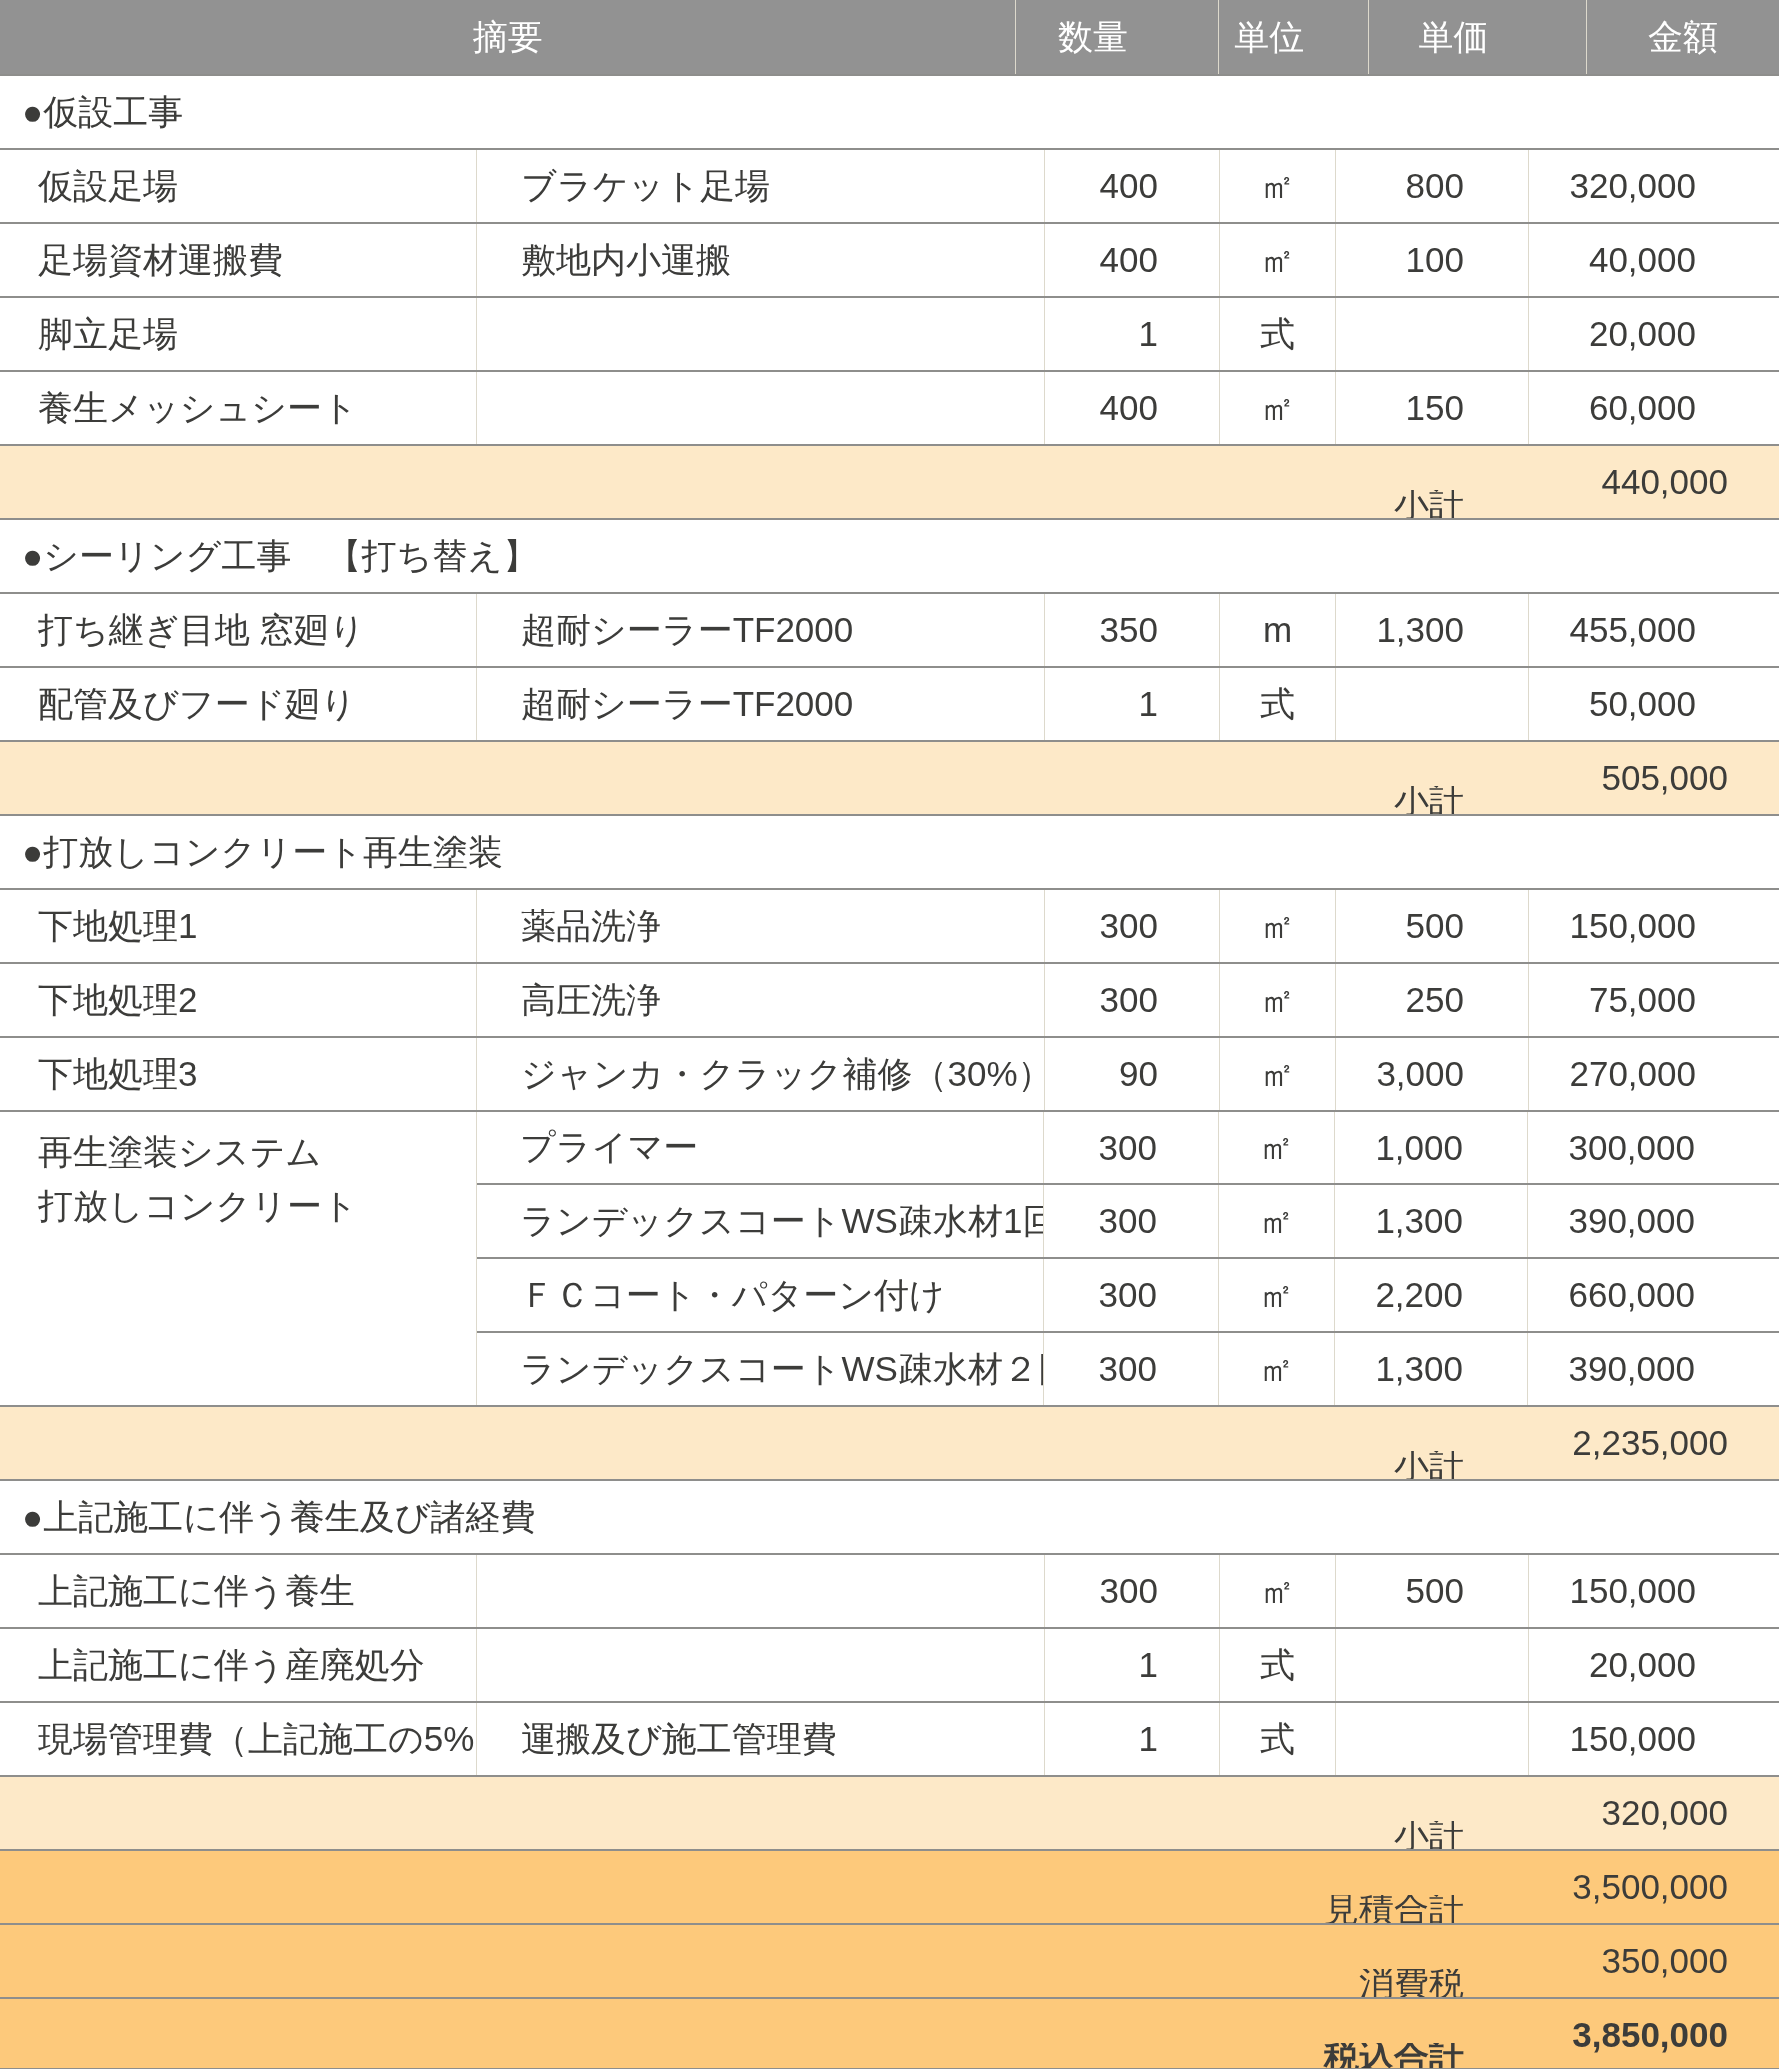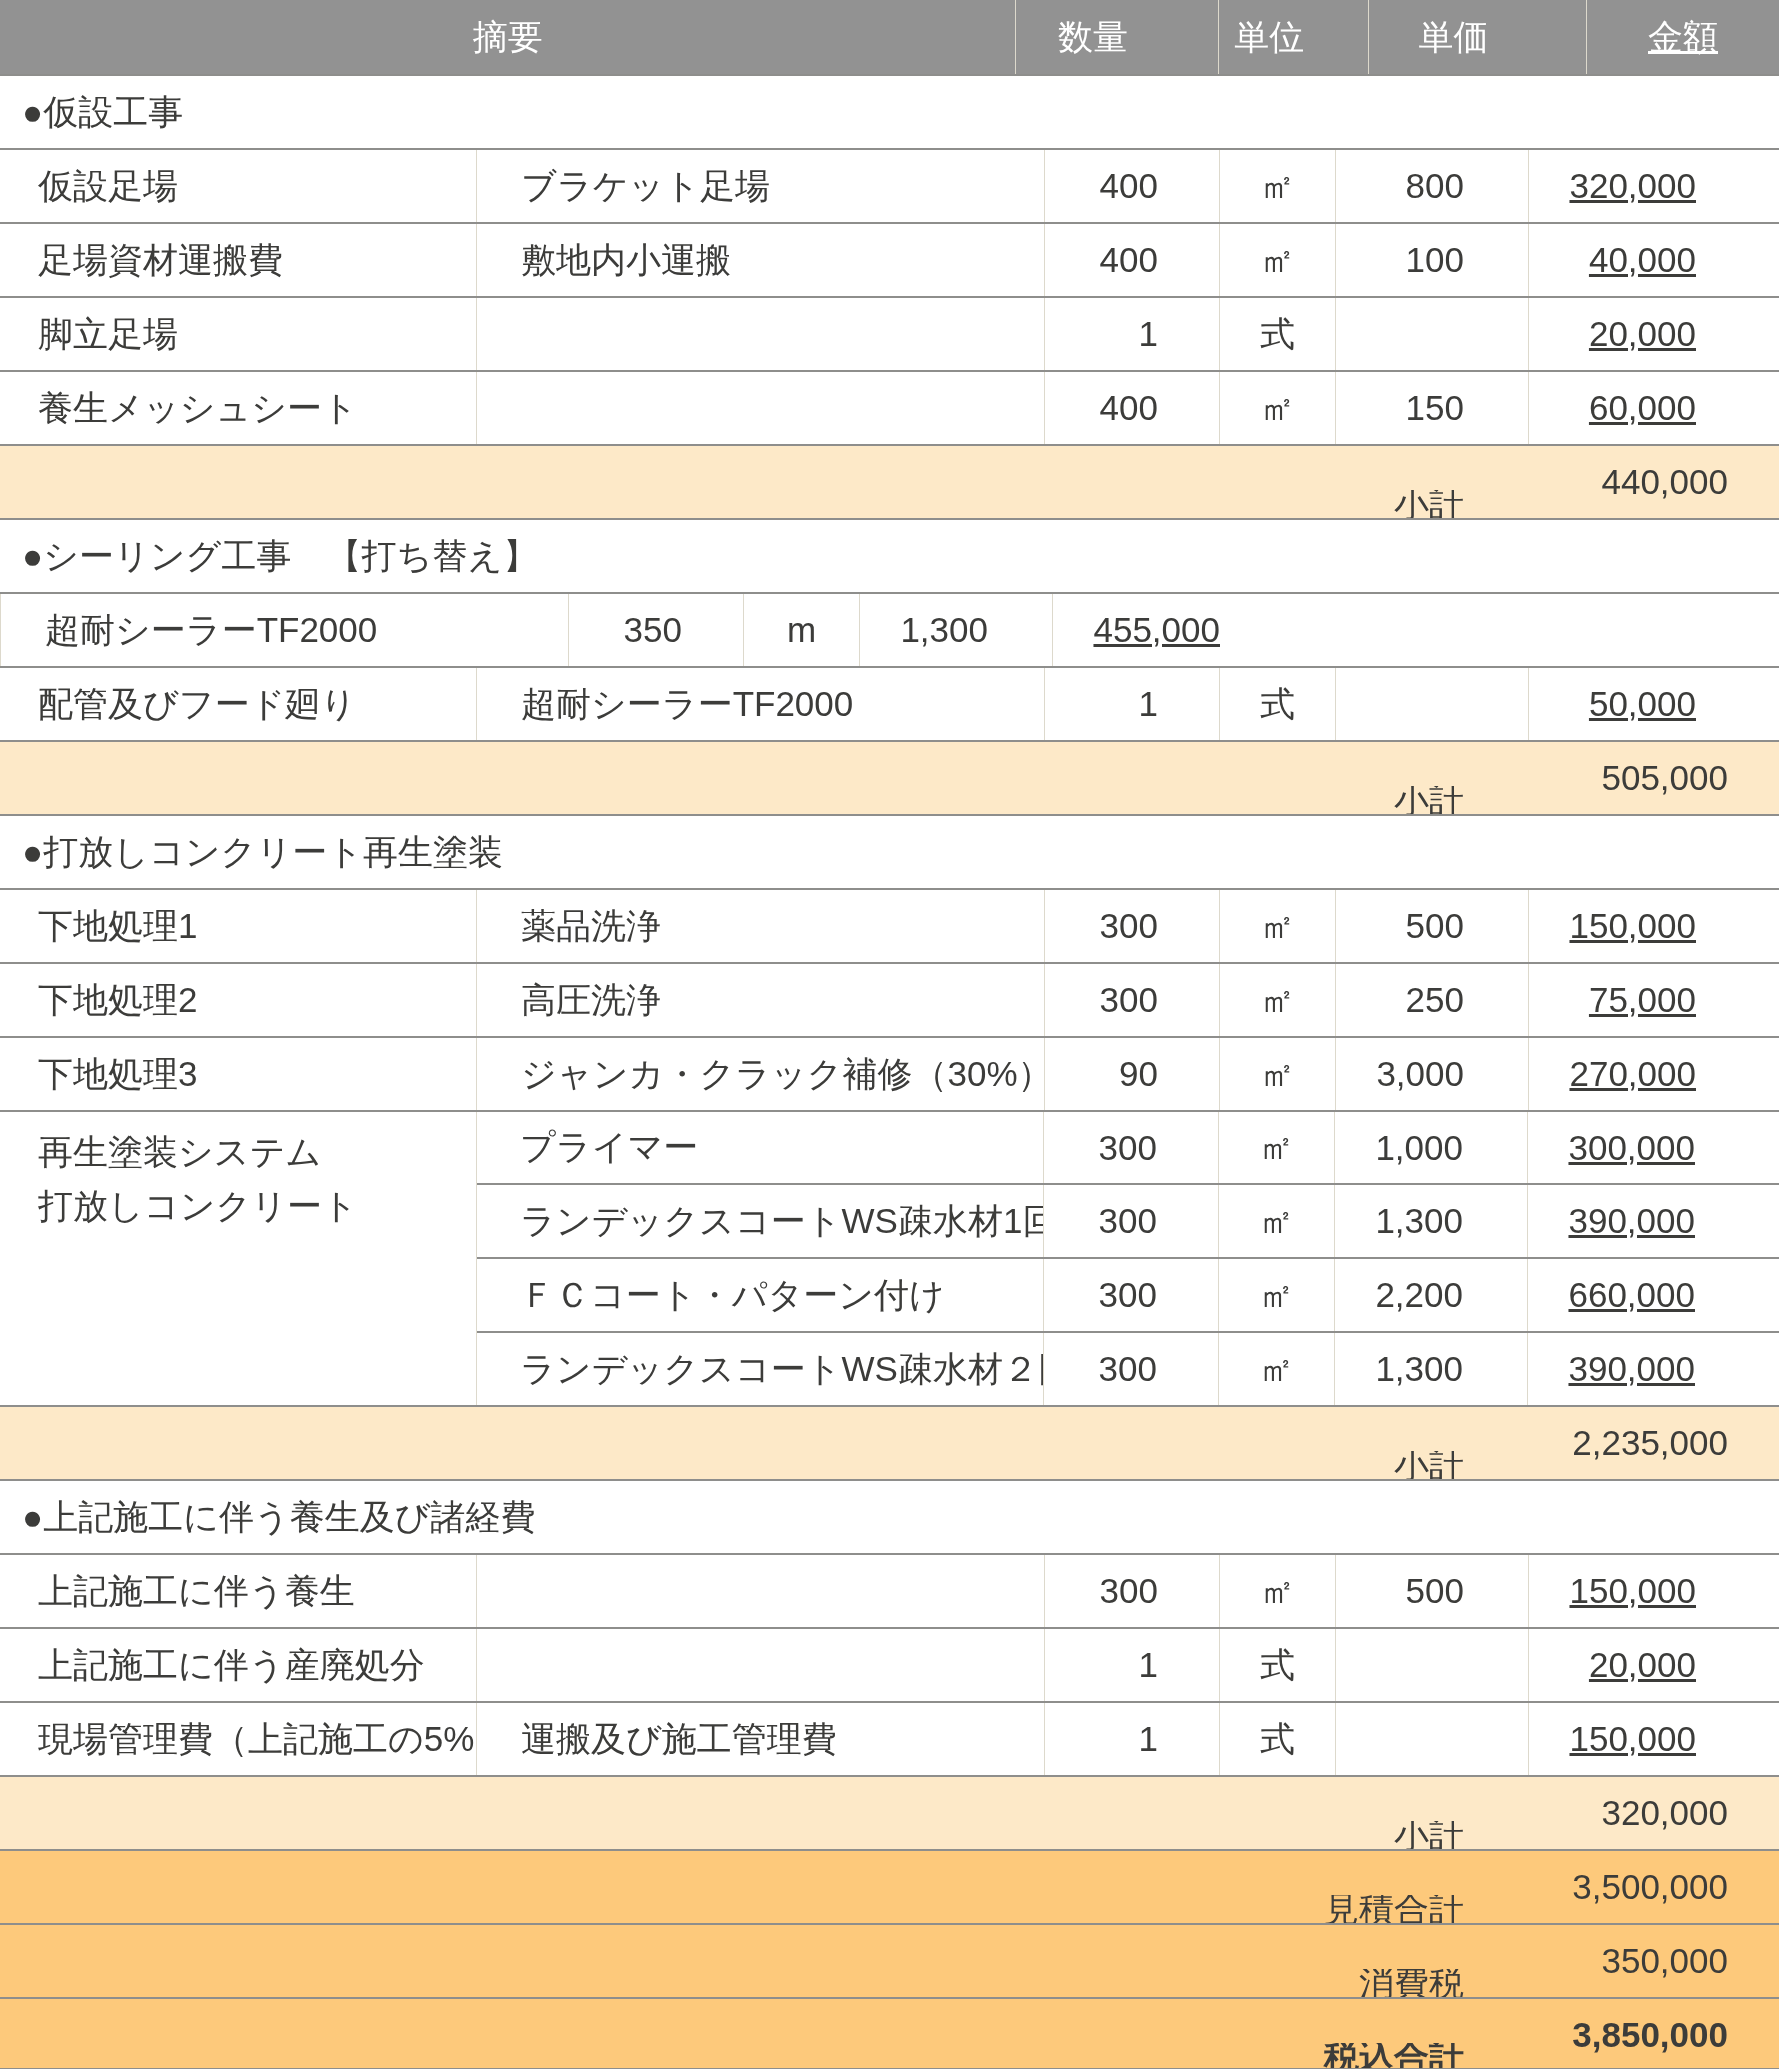--- a/index.html
+++ b/index.html
@@ -10,21 +10,21 @@
   }
   .row{display:flex;height:74px;box-sizing:border-box;}
   .tbl > *:not(:first-child){border-top:2.8px solid #8e8e8c;}
   .cell{display:flex;align-items:center;box-sizing:border-box;white-space:nowrap;overflow:hidden;}
   
   .d1{width:476px;padding-left:38px;}
   .d2{width:568px;padding-left:44px;border-left:1.9px solid #ddd9cc;}
   .qty{width:175px;justify-content:flex-end;padding-right:61px;border-left:1.9px solid #ddd9cc;}
   .unit{width:116px;justify-content:center;border-left:1.9px solid #ddd9cc;}
   .price{width:193px;justify-content:flex-end;padding-right:64px;border-left:1.9px solid #ddd9cc;}
-  .amt{width:219px;justify-content:flex-end;padding-right:51px;border-left:1.9px solid #ddd9cc;text-decoration:underline;}
+  .amt{width:219px;justify-content:flex-end;padding-right:51px;border-left:1.9px solid #ddd9cc;}
   
   .head{background:#929292;color:#ffffff;}
   .head .cell{justify-content:center;padding:0;margin-left:48px;}
   .h-sum{width:1044px;}
   
   .sec-cell{width:1779px;padding-left:22px;}
   
   .sub-label{width:1528px;justify-content:flex-end;padding-right:64px;margin-top:44px;}
   .sub-amt{width:251px;justify-content:flex-end;padding-right:51px;}
   .subtotal{background:#fde9c8;}
@@ -95,20 +95,21 @@
   <div class="row subtotal">
     <div class="cell sub-label">小計</div>
     <div class="cell sub-amt">440,000</div>
   </div>
 
   <div class="row">
     <div class="cell sec-cell">●シーリング工事　【打ち替え】</div>
   </div>
 
   <div class="row">
+    <div class="cell d1">打ち継ぎ目地 窓廻り</div>
     <div class="cell d2">超耐シーラーTF2000</div>
     <div class="cell qty">350</div>
     <div class="cell unit">m</div>
     <div class="cell price">1,300</div>
     <div class="cell amt">455,000</div>
   </div>
 
   <div class="row">
     <div class="cell d1">配管及びフード廻り</div>
     <div class="cell d2">超耐シーラーTF2000</div>

